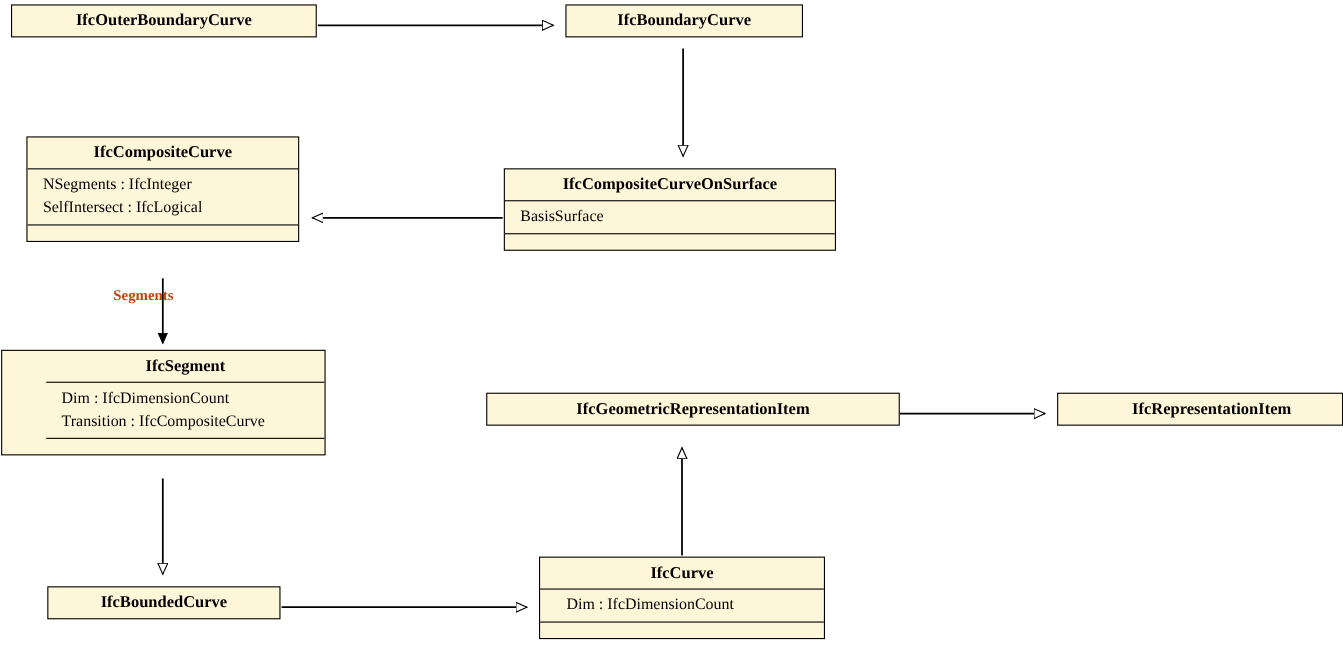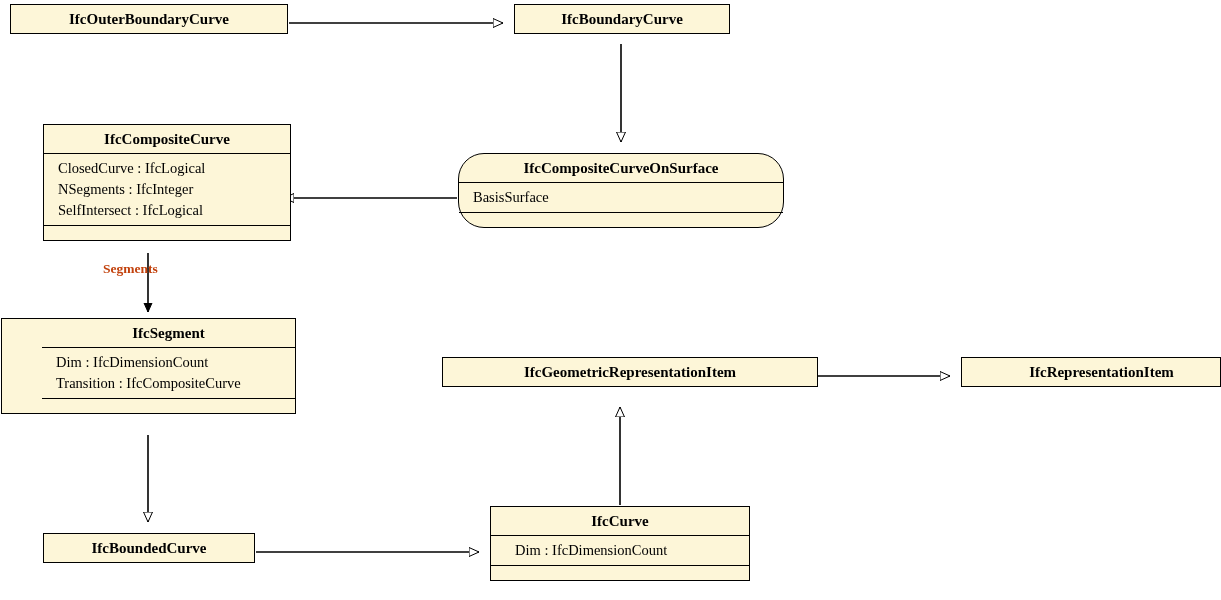--- a/index.html
+++ b/index.html
@@ -112,31 +112,30 @@
   </svg>
 
   <div class="uml-class" style="left:10px; top:4px; width:278px;">
     <div class="uml-title">IfcOuterBoundaryCurve</div>
   </div>
 
   <div class="uml-class" style="left:514px; top:4px; width:216px;">
     <div class="uml-title">IfcBoundaryCurve</div>
   </div>
 
-  <div class="uml-class" style="left:24px; top:124px; width:248px;margin-left:19px;">
+  <div class="uml-class" style="left:24px; top:124px; width:248px;">
     <div class="uml-title">IfcCompositeCurve</div>
     <div class="uml-attrs">
-      <div class="uml-attr">ClosedCurve : IfcLogical</div>
       <div class="uml-attr">NSegments : IfcInteger</div>
       <div class="uml-attr">SelfIntersect : IfcLogical</div>
     </div>
     <div class="uml-ops"></div>
   </div>
 
-  <div class="uml-class" style="left:458px; top:153px; width:326px;border-radius:26px;">
+  <div class="uml-class" style="left:458px; top:153px; width:302px;">
     <div class="uml-title">IfcCompositeCurveOnSurface</div>
     <div class="uml-attrs">
       <div class="uml-attr">BasisSurface</div>
     </div>
     <div class="uml-ops"></div>
   </div>
 
   <div class="uml-class" style="left:1px; top:318px; width:295px;padding-left:40px;">
     <div class="uml-title">IfcSegment</div>
     <div class="uml-attrs">

